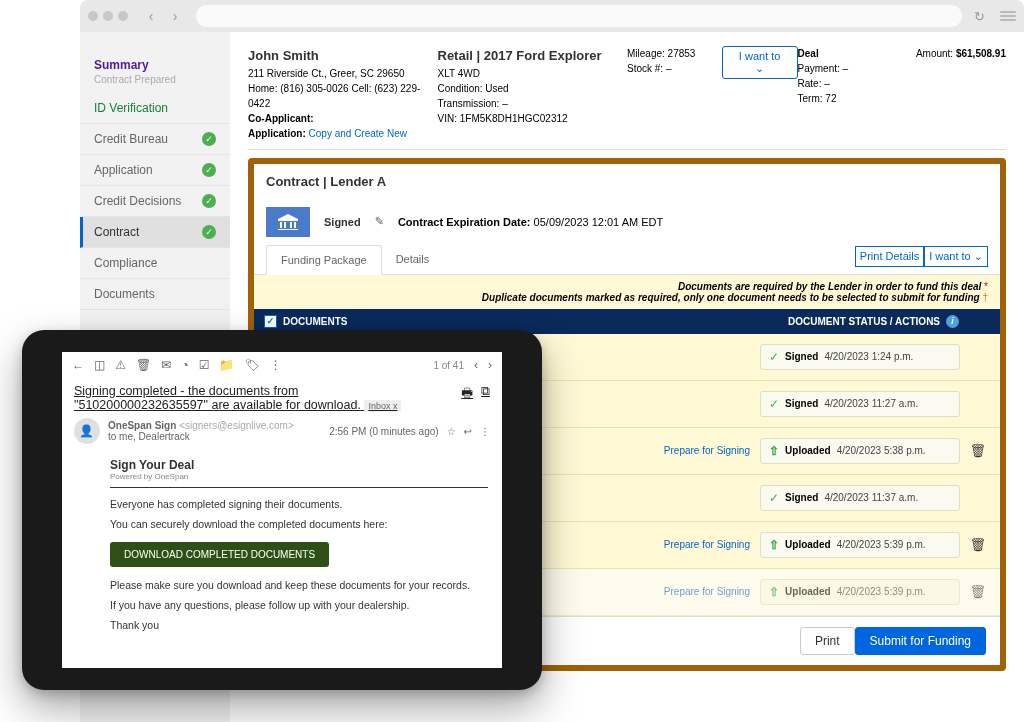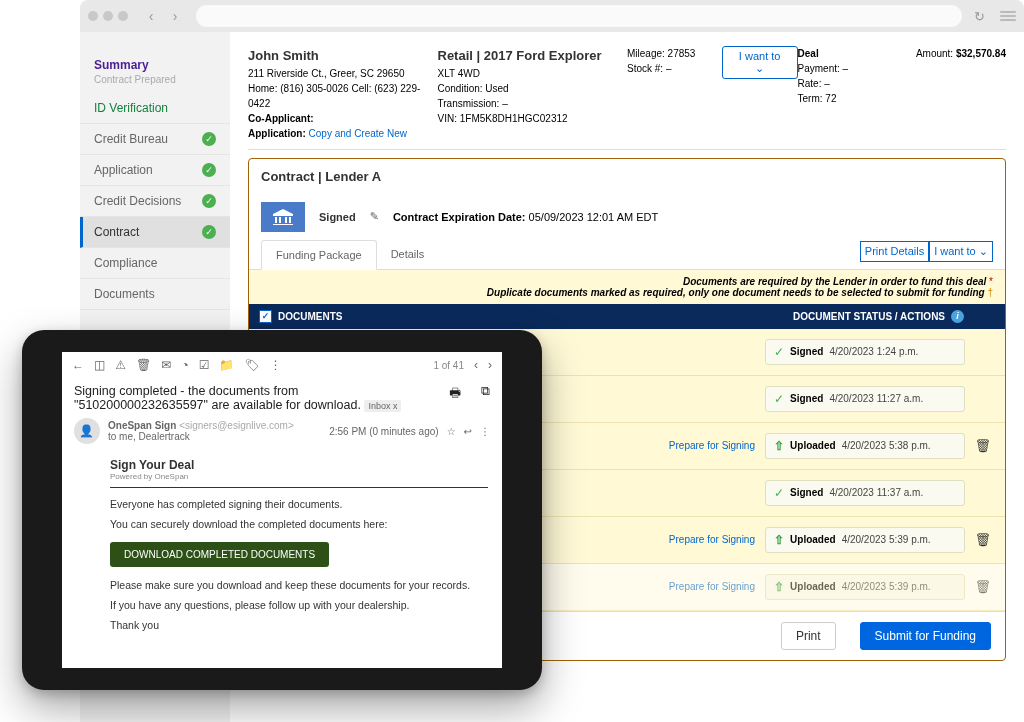--- a/index.html
+++ b/index.html
@@ -30,21 +30,21 @@
 .topinfo { display: flex; border-bottom: 1px solid #ddd; padding-bottom: 8px; margin-bottom: 8px; font-size: 10px; line-height: 1.5; gap: 0; }
 .topinfo .col { flex: 1; }
 .topinfo .name { font-size: 13px; font-weight: 700; color: #333; }
 .topinfo .vehicle { font-size: 13px; font-weight: 700; color: #333; }
 .topinfo b { font-weight: 700; }
 .lnk { color: #0066cc; cursor: pointer; }
 
 .iwant-btn { border: 1px solid #0066cc; color: #0066cc; background: #fff; padding: 3px 10px; border-radius: 3px; font-size: 11px; cursor: pointer; }
 
 .panel-title { font-size: 13px; font-weight: 700; color: #333; padding: 10px 0 10px 12px; }
-.panel { border: 1px solid #a16207; border-radius: 4px; }
+.panel { border: 6px solid #a16207; border-radius: 4px; }
 
 .bank-row { display: flex; align-items: center; gap: 14px; padding: 8px 12px; font-size: 11px; }
 .bank-icon { width: 44px; height: 30px; background: #4a7bc8; display: flex; align-items: center; justify-content: center; color: #fff; }
 .signed-badge { font-weight: 700; color: #333; }
 
 .subtabs { display: flex; border-bottom: 1px solid #ddd; padding: 0 12px; align-items: center; }
 .subtab { padding: 8px 14px; font-size: 11px; color: #666; cursor: pointer; }
 .subtab.active { border: 1px solid #ddd; border-bottom: 1px solid #fff; margin-bottom: -1px; background: #fff; border-radius: 3px 3px 0 0; }
 .tab-actions { margin-left: auto; display: flex; gap: 0; padding-bottom: 6px; }
 .tab-actions button { border: 1px solid #0066cc; color: #0066cc; background: #fff; padding: 3px 4px; font-size: 11px; cursor: pointer; }
@@ -65,32 +65,32 @@
 .dt-row .dc1 { flex: 1; display: flex; align-items: center; gap: 8px; }
 .dt-row .dc1 .doclabel { color: #0066cc; }
 .dt-row .prep { color: #0066cc; font-size: 10px; cursor: pointer; margin-right: 10px; }
 .dt-row .dc2 { width: 200px; display: flex; align-items: center; gap: 6px; border: 1px solid #e0e0c0; background: #fafaf0; padding: 5px 8px; border-radius: 3px; }
 .dt-row .dc2 .st { font-weight: 700; font-size: 10px; }
 .dt-row .dc2 .dt { font-size: 10px; color: #444; }
 .dt-row .trash { width: 24px; margin-left: 6px; color: #333; cursor: pointer; font-size: 13px; text-align: center; }
 .chk-g { color: #4caf50; font-size: 12px; }
 .up-g { color: #2e9e3f; font-size: 12px; font-weight: 700; }
 
-.footer { display: flex; justify-content: flex-end; gap: 24px; padding: 10px 14px; border-top: 1px solid #ddd; }
+.footer { display: flex; justify-content: flex-end; gap: 0; padding: 10px 14px; border-top: 1px solid #ddd; }
 .footer button { padding: 6px 14px; font-size: 12px; border-radius: 3px; cursor: pointer; }
 .btn-print { background: #fff; border: 1px solid #ccc; color: #333; }
 .btn-submit { background: #0066e0; border: 1px solid #0066e0; color: #fff; }
 
 
 .tablet { position: absolute; left: 22px; top: 330px; width: 520px; height: 360px; background: #1a1a1a; border-radius: 22px; padding: 22px 40px; box-shadow: 0 18px 40px rgba(0,0,0,.35), 0 4px 12px rgba(0,0,0,.2); }
 .tablet-screen { width: 100%; height: 100%; background: #fff; overflow: hidden; font-size: 10px; }
 .em-toolbar { display: flex; align-items: center; gap: 10px; padding: 6px 10px; color: #666; font-size: 12px; }
 .em-toolbar .sp { flex: 1; }
 .em-toolbar .cnt { font-size: 10px; color: #888; }
-.em-subject { padding: 6px 12px 2px; font-size: 12.5px; color: #222; display: flex; align-items: flex-start; gap: 20px; }
+.em-subject { padding: 6px 12px 2px; font-size: 12.5px; color: #222; display: flex; align-items: flex-start; gap: 8px; text-decoration: underline; }
 .em-subject .txt { flex: 1; }
 .em-subject .tag { background: #eee; color: #666; font-size: 9px; padding: 1px 4px; border-radius: 2px; }
 .em-from { display: flex; align-items: center; padding: 4px 12px; gap: 8px; color: #666; font-size: 10px; }
 .em-from .av { width: 26px; height: 26px; border-radius: 50%; background: #e0e0e0; display: flex; align-items: center; justify-content: center; color: #999; font-size: 12px; }
 .em-from .sp { flex: 1; }
 .em-body { padding: 6px 14px 6px 48px; color: #333; }
 .em-body .title { font-size: 12px; font-weight: 700; padding-top: 4px; }
 .em-body .pow { font-size: 8px; color: #888; padding-bottom: 6px; border-bottom: 1px solid #333; margin-bottom: 10px; }
 .em-body p { margin: 8px 0; font-size: 10.5px; }
 .dl-btn { background: #2d5016; color: #fff; padding: 7px 14px; font-size: 10px; border: none; border-radius: 3px; cursor: pointer; margin: 4px 0; }
@@ -170,21 +170,21 @@
         <div style="flex:.4">
           <button class="iwant-btn"><span>I want to</span> ⌄</button>
         </div>
         <div class="col" style="flex:.5">
           <div><b>Deal</b></div>
           <div>Payment: <span>–</span></div>
           <div>Rate: <span>–</span></div>
           <div>Term: <span>72</span></div>
         </div>
         <div class="col" style="flex:.6;text-align:right">
-          <div>Amount: <b>$32,570.84</b></div>
+          <div>Amount: <b>$61,508.91</b></div>
         </div>
       </div>
 
       <div class="panel">
         <div class="panel-title">Contract | Lender A</div>
         <div class="bank-row">
           <div class="bank-icon">
               <svg width="20" height="16" viewBox="0 0 20 16" fill="#fff">
                 <path d="M10 0 L20 5 L20 7 L0 7 L0 5 Z M2 8 L4 8 L4 14 L2 14 Z M6 8 L8 8 L8 14 L6 14 Z M12 8 L14 8 L14 14 L12 14 Z M16 8 L18 8 L18 14 L16 14 Z M0 15 L20 15 L20 16 L0 16 Z"></path>
               </svg>

